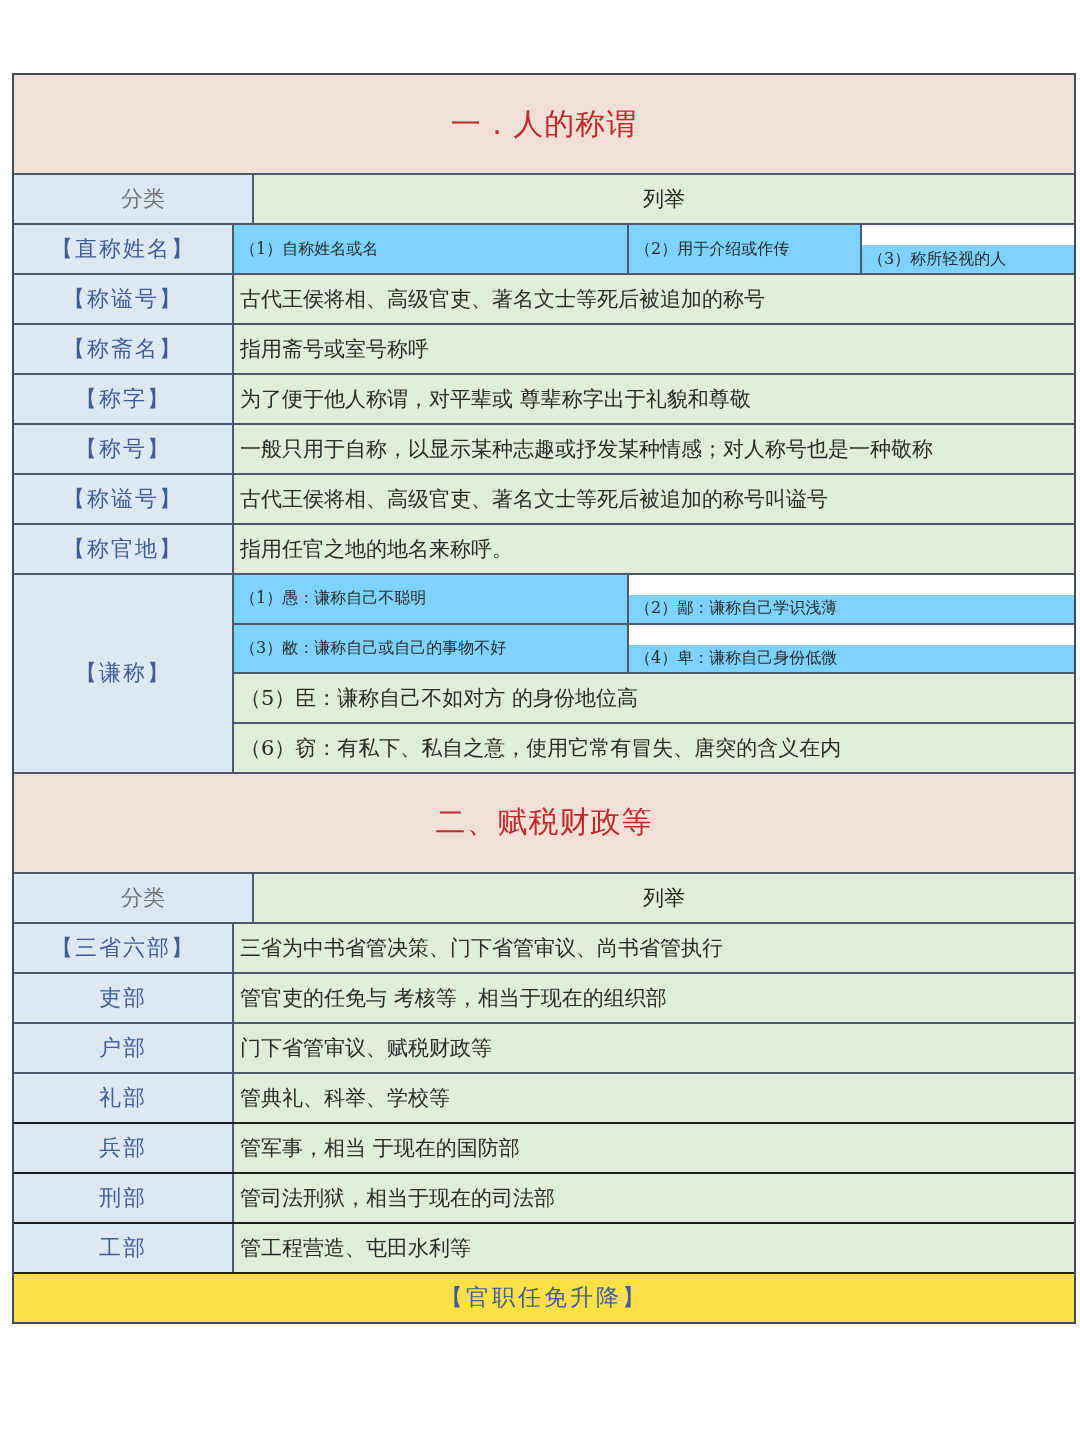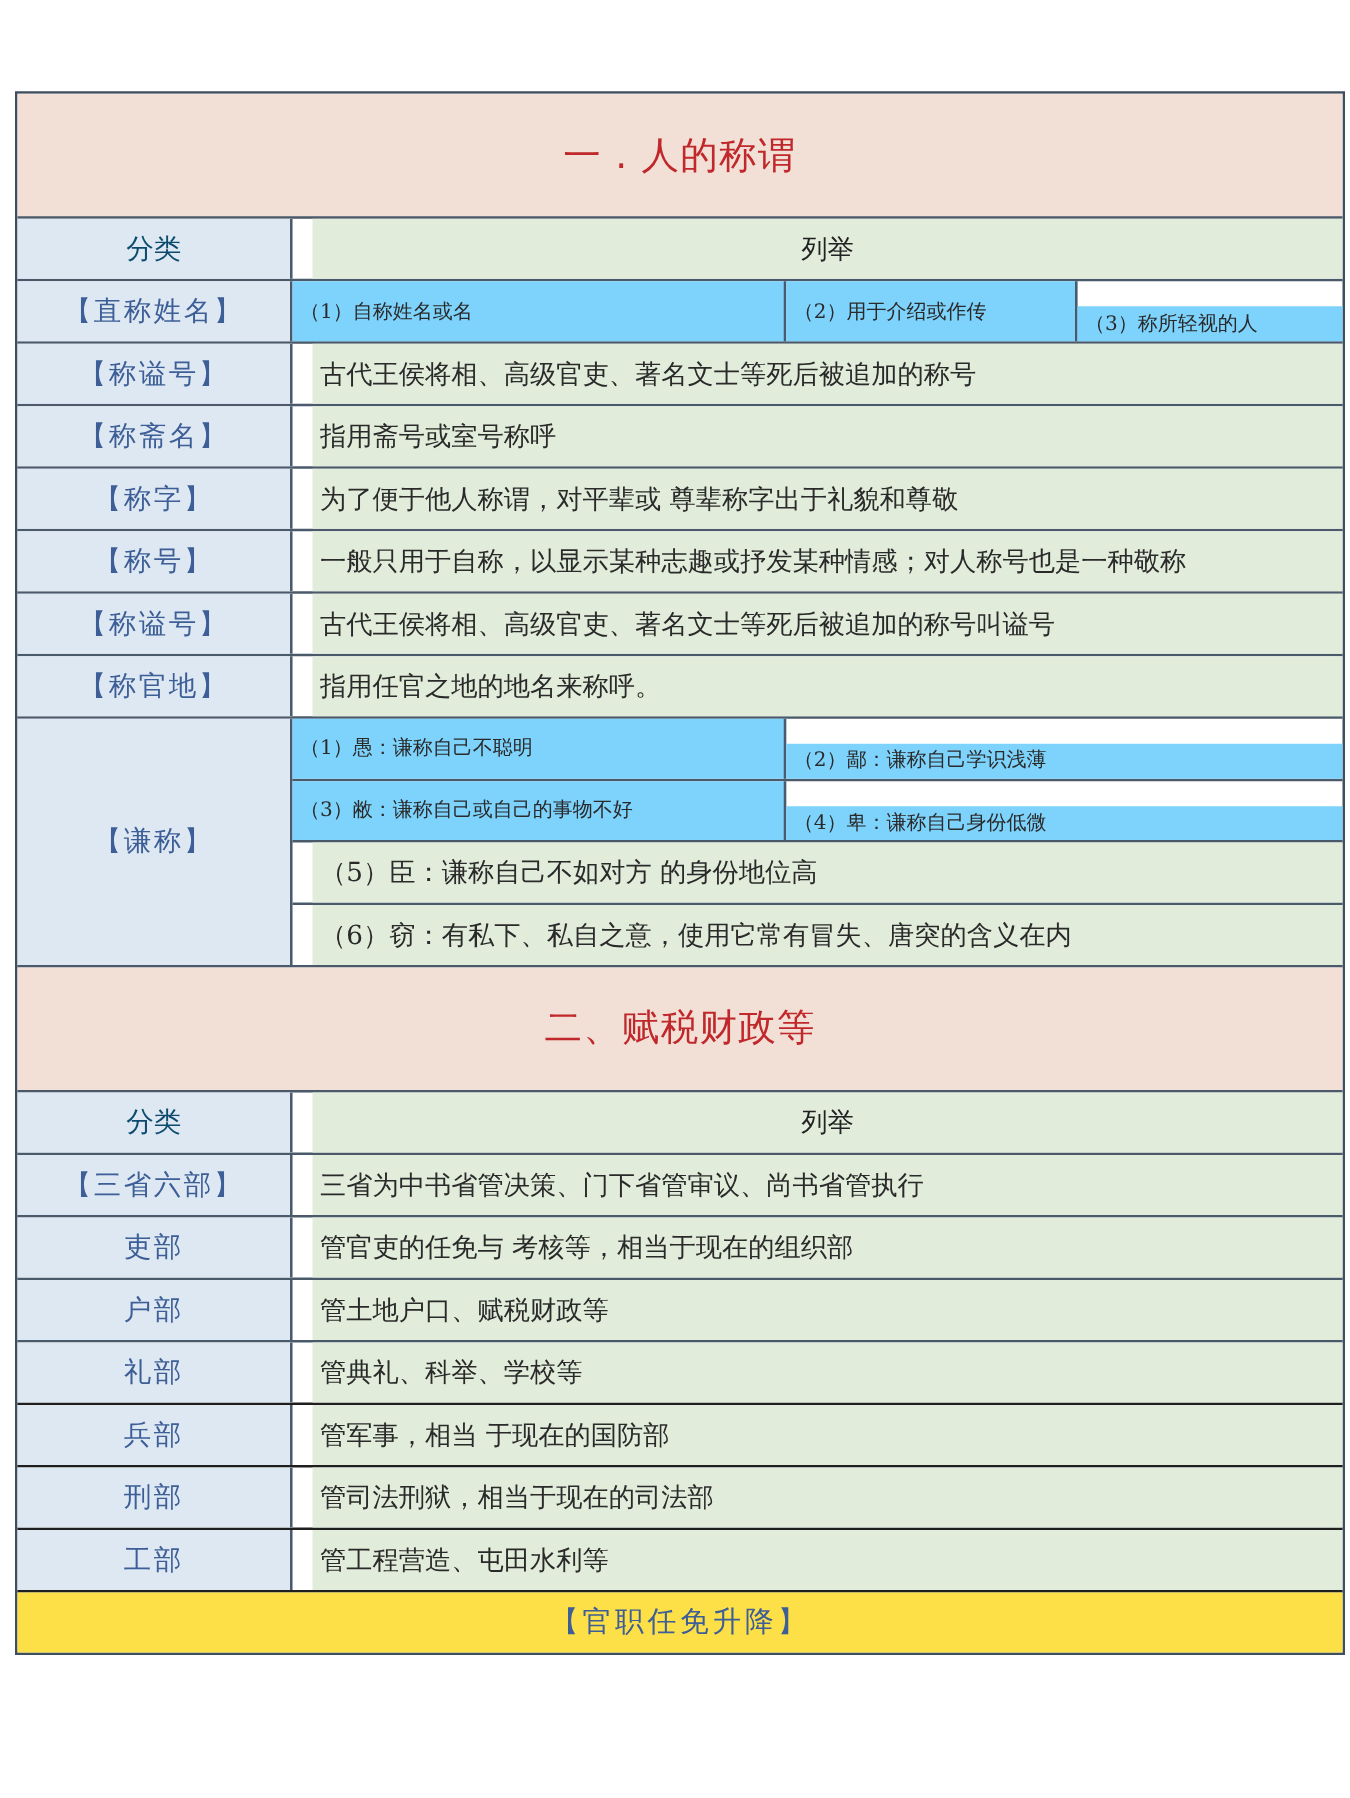--- a/index.html
+++ b/index.html
@@ -17,24 +17,24 @@
       color: #c0282c; font-size: 30px; letter-spacing: 1px;
       font-family: "DejaVu Sans", "Liberation Sans", sans-serif;
     }
     .row { display: flex; height: 48px; border-bottom: 2px solid #4a5a6a; }
     .row.dark { border-bottom-color: #1f1f1f; }
     .cell-l {
       width: 218px; flex: none; background: #dde8f2; border-right: 2px solid #4a5a6a;
       display: flex; align-items: center; justify-content: center;
       color: #3d5e96; font-size: 22px; letter-spacing: 2px;
     }
-    .cell-l.hdr { color: #0c4a6e; font-family: "DejaVu Sans", "Liberation Sans", sans-serif; letter-spacing: 0; }
+    .cell-l.hdr { color: #737373; font-family: "DejaVu Sans", "Liberation Sans", sans-serif; letter-spacing: 0; padding-left: 20px; }
     .cell-r {
       flex: 1; background: #e2ecdb; display: flex; align-items: center;
-      padding-left: 6px; color: #2a2a2a; font-size: 21px; white-space: nowrap; overflow: hidden; margin-left: 16px;
+      padding-left: 6px; color: #2a2a2a; font-size: 21px; white-space: nowrap; overflow: hidden;
     }
     .cell-r.hdr { justify-content: center; padding-left: 0; color: #222;
       font-family: "DejaVu Sans", "Liberation Sans", sans-serif; }
     .split { flex: 1; display: flex; }
     .split .sub {
       background: #7dd3fc; display: flex; align-items: center; padding-left: 6px;
       color: #2a2a2a; font-size: 16px; white-space: nowrap; overflow: hidden;
       border-right: 2px solid #4a5a6a; box-sizing: border-box;
     }
     .split .sub:last-child { border-right: none; margin-top: 20px; }
@@ -128,21 +128,21 @@
   <div class="row">
     <div class="cell-l">【三省六部】</div>
     <div class="cell-r">三省为中书省管决策、门下省管审议、尚书省管执行</div>
   </div>
   <div class="row">
     <div class="cell-l">吏部</div>
     <div class="cell-r">管官吏的任免与 考核等，相当于现在的组织部</div>
   </div>
   <div class="row">
     <div class="cell-l">户部</div>
-    <div class="cell-r">管土地户口、赋税财政等</div>
+    <div class="cell-r">门下省管审议、赋税财政等</div>
   </div>
   <div class="row dark">
     <div class="cell-l">礼部</div>
     <div class="cell-r">管典礼、科举、学校等</div>
   </div>
   <div class="row dark">
     <div class="cell-l">兵部</div>
     <div class="cell-r">管军事，相当 于现在的国防部</div>
   </div>
   <div class="row dark">

